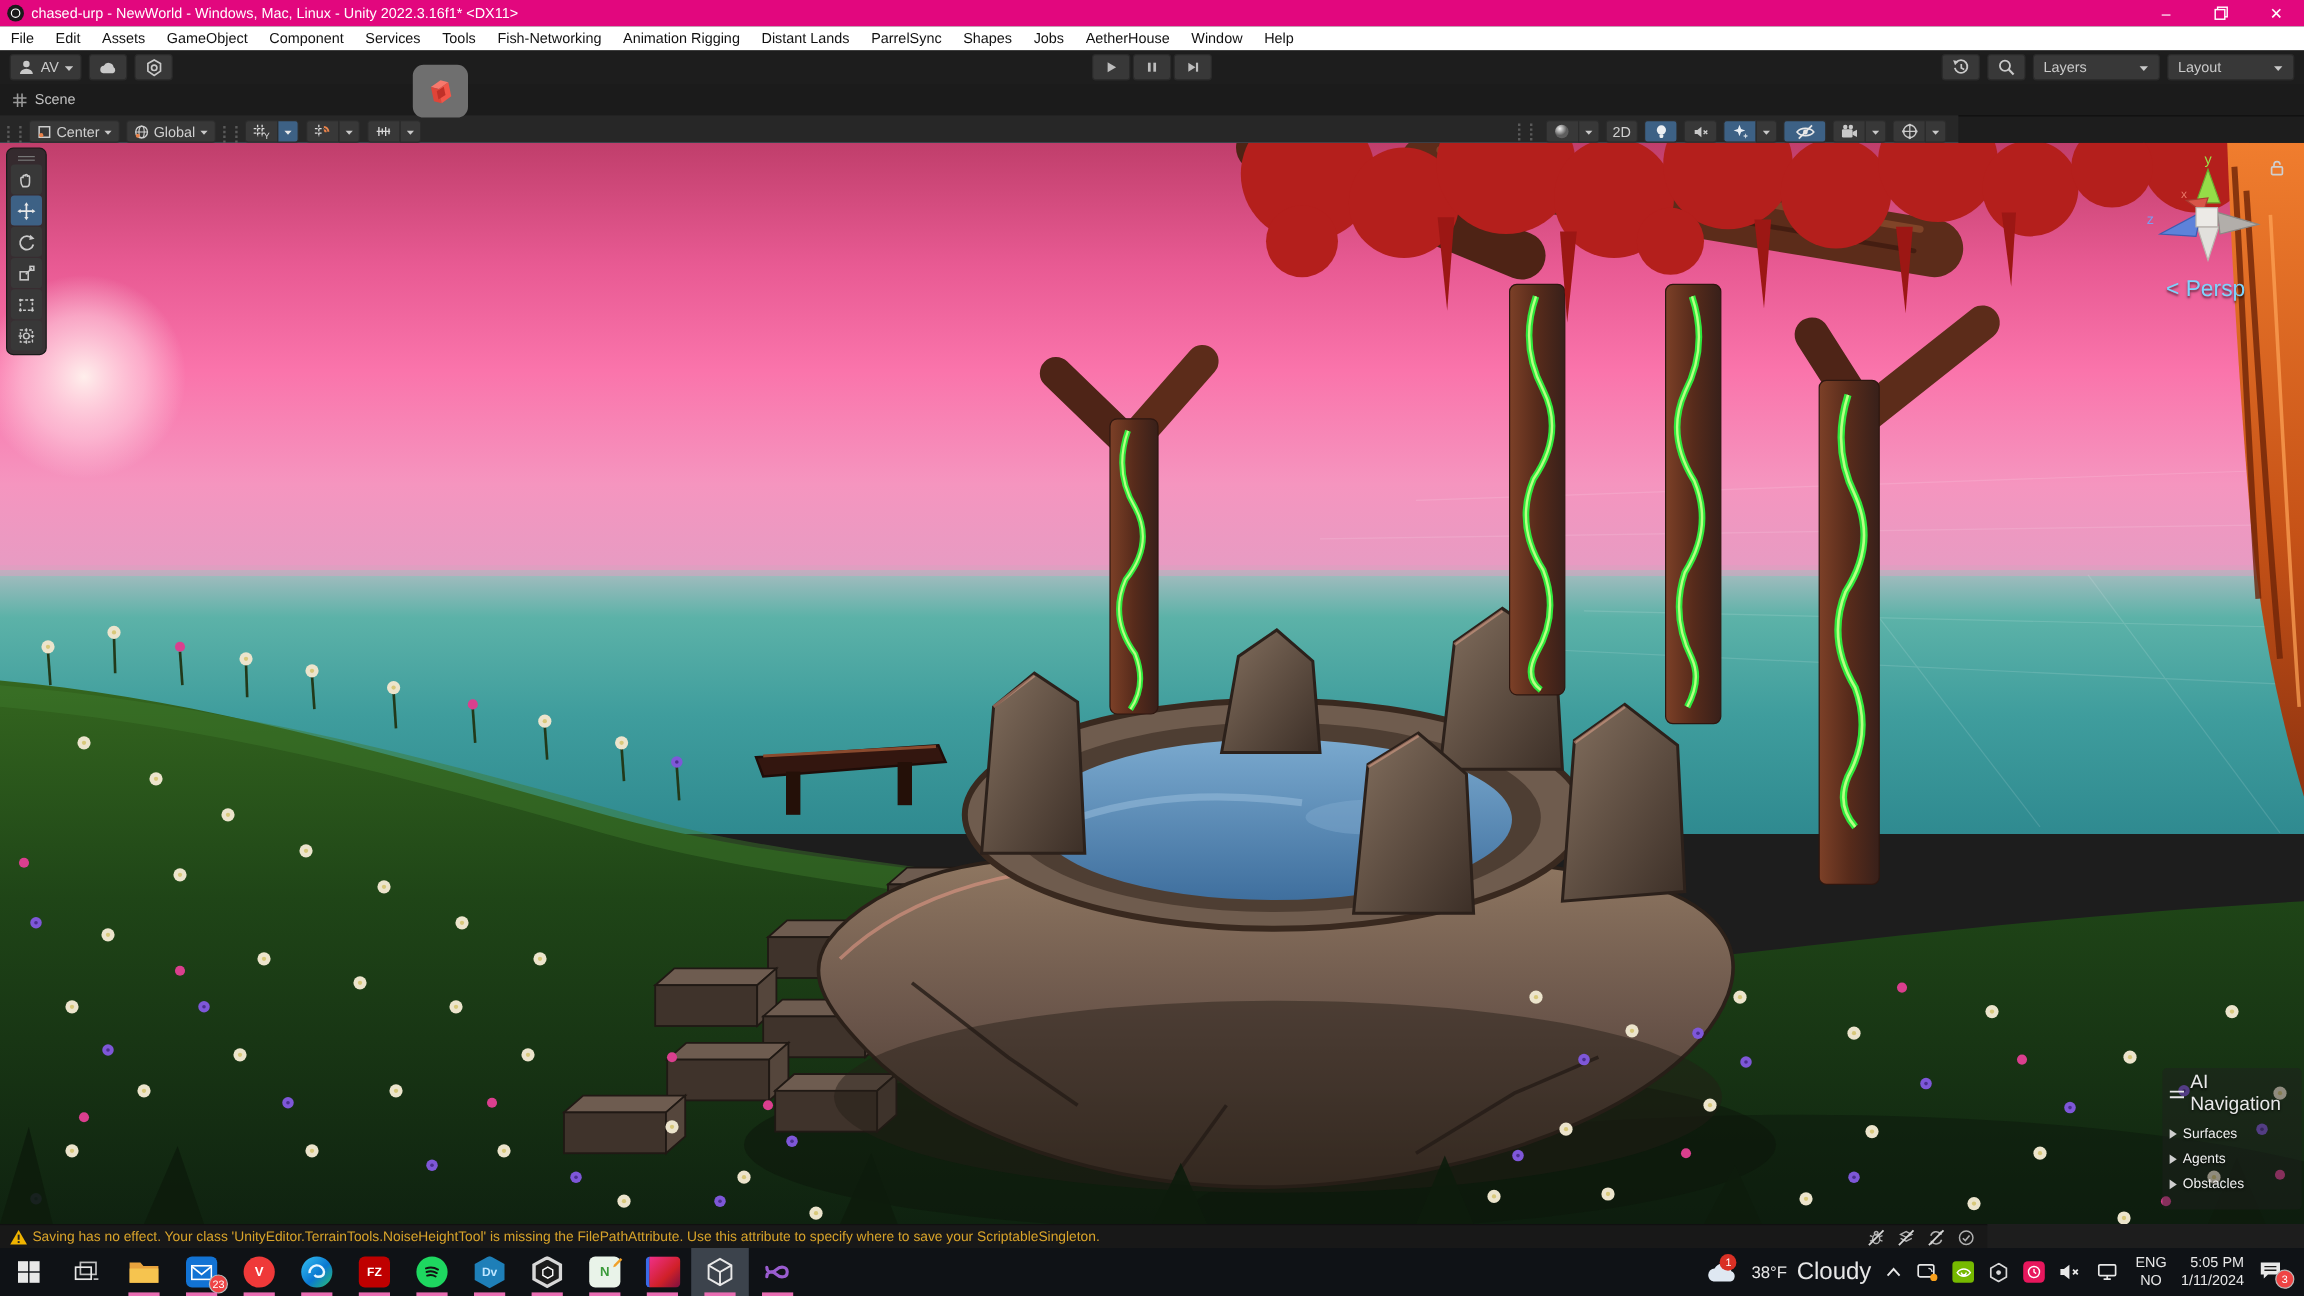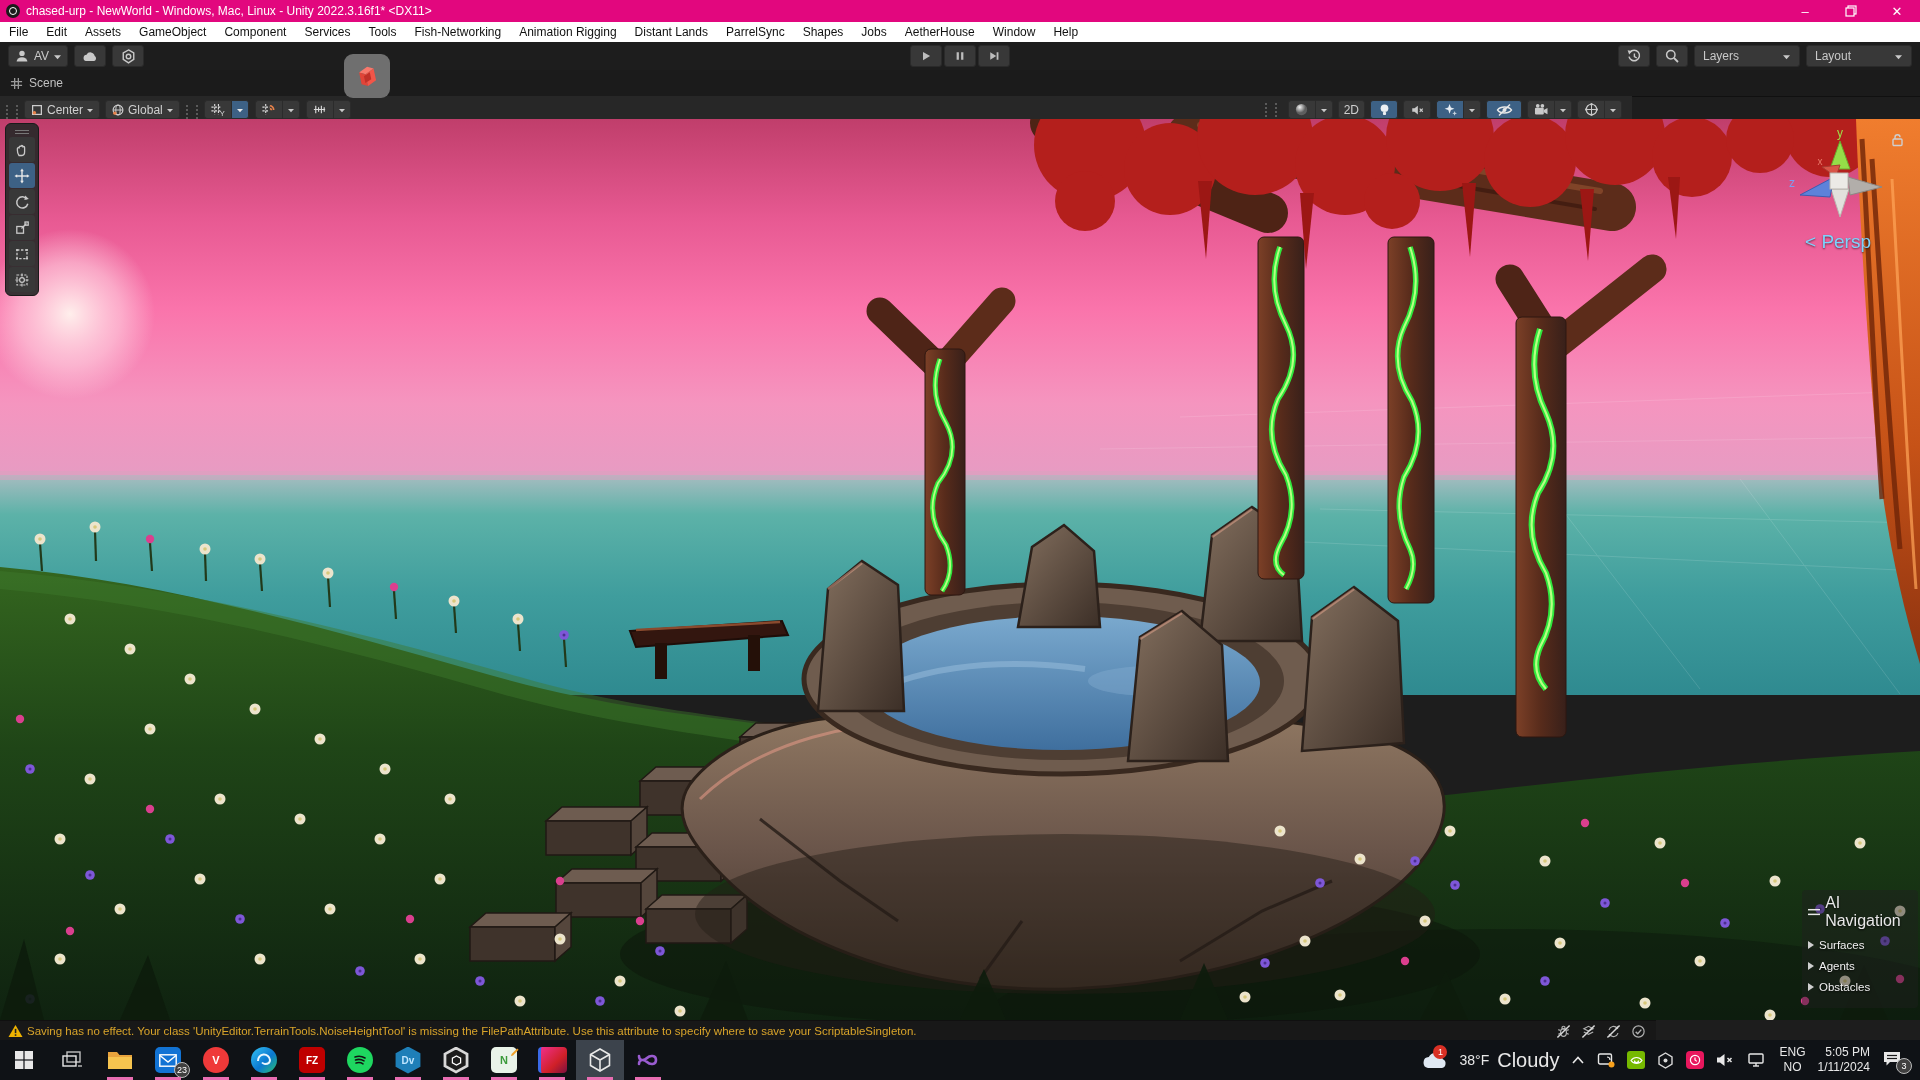--- a/index.html
+++ b/index.html
@@ -90,21 +90,21 @@
   #statusbar .right{margin-left:auto;display:flex;gap:10px;margin-right:10px;align-items:center;}
 
   
   #taskbar{position:absolute;left:0;top:1040px;width:1920px;height:40px;background:#0f1216;
           display:flex;align-items:stretch;color:#e8e8e8;}
   .tb-item{width:48px;display:flex;align-items:center;justify-content:center;position:relative;}
   .tb-item .ind{position:absolute;bottom:0;left:11px;width:26px;height:3px;background:#E86DB2;}
   .tb-item.active{background:#3c434c;}
   .badge{position:absolute;background:#d93025;color:#fff;border-radius:50%;font-size:9px;
          min-width:14px;height:14px;display:flex;align-items:center;justify-content:center;}
-  .badge.dark{background:#404040;border:1px solid #bbb;}
+  .badge.dark{background:#ef4444;border:1px solid #bbb;}
   #taskbar .tray{margin-left:auto;display:flex;align-items:center;gap:12px;padding-right:8px;font-size:12px;}
   .two-line{display:flex;flex-direction:column;align-items:center;line-height:1.25;font-size:12px;}
   .two-line.right{align-items:flex-end;}
   .appicon{width:26px;height:26px;border-radius:5px;display:flex;align-items:center;justify-content:center;
            font-weight:bold;font-size:11px;}
   .circle{border-radius:50%;}
   .hex{clip-path:polygon(50% 0,96% 25%,96% 75%,50% 100%,4% 75%,4% 25%);border-radius:0;}
 </style>
 </head>
 <body>

